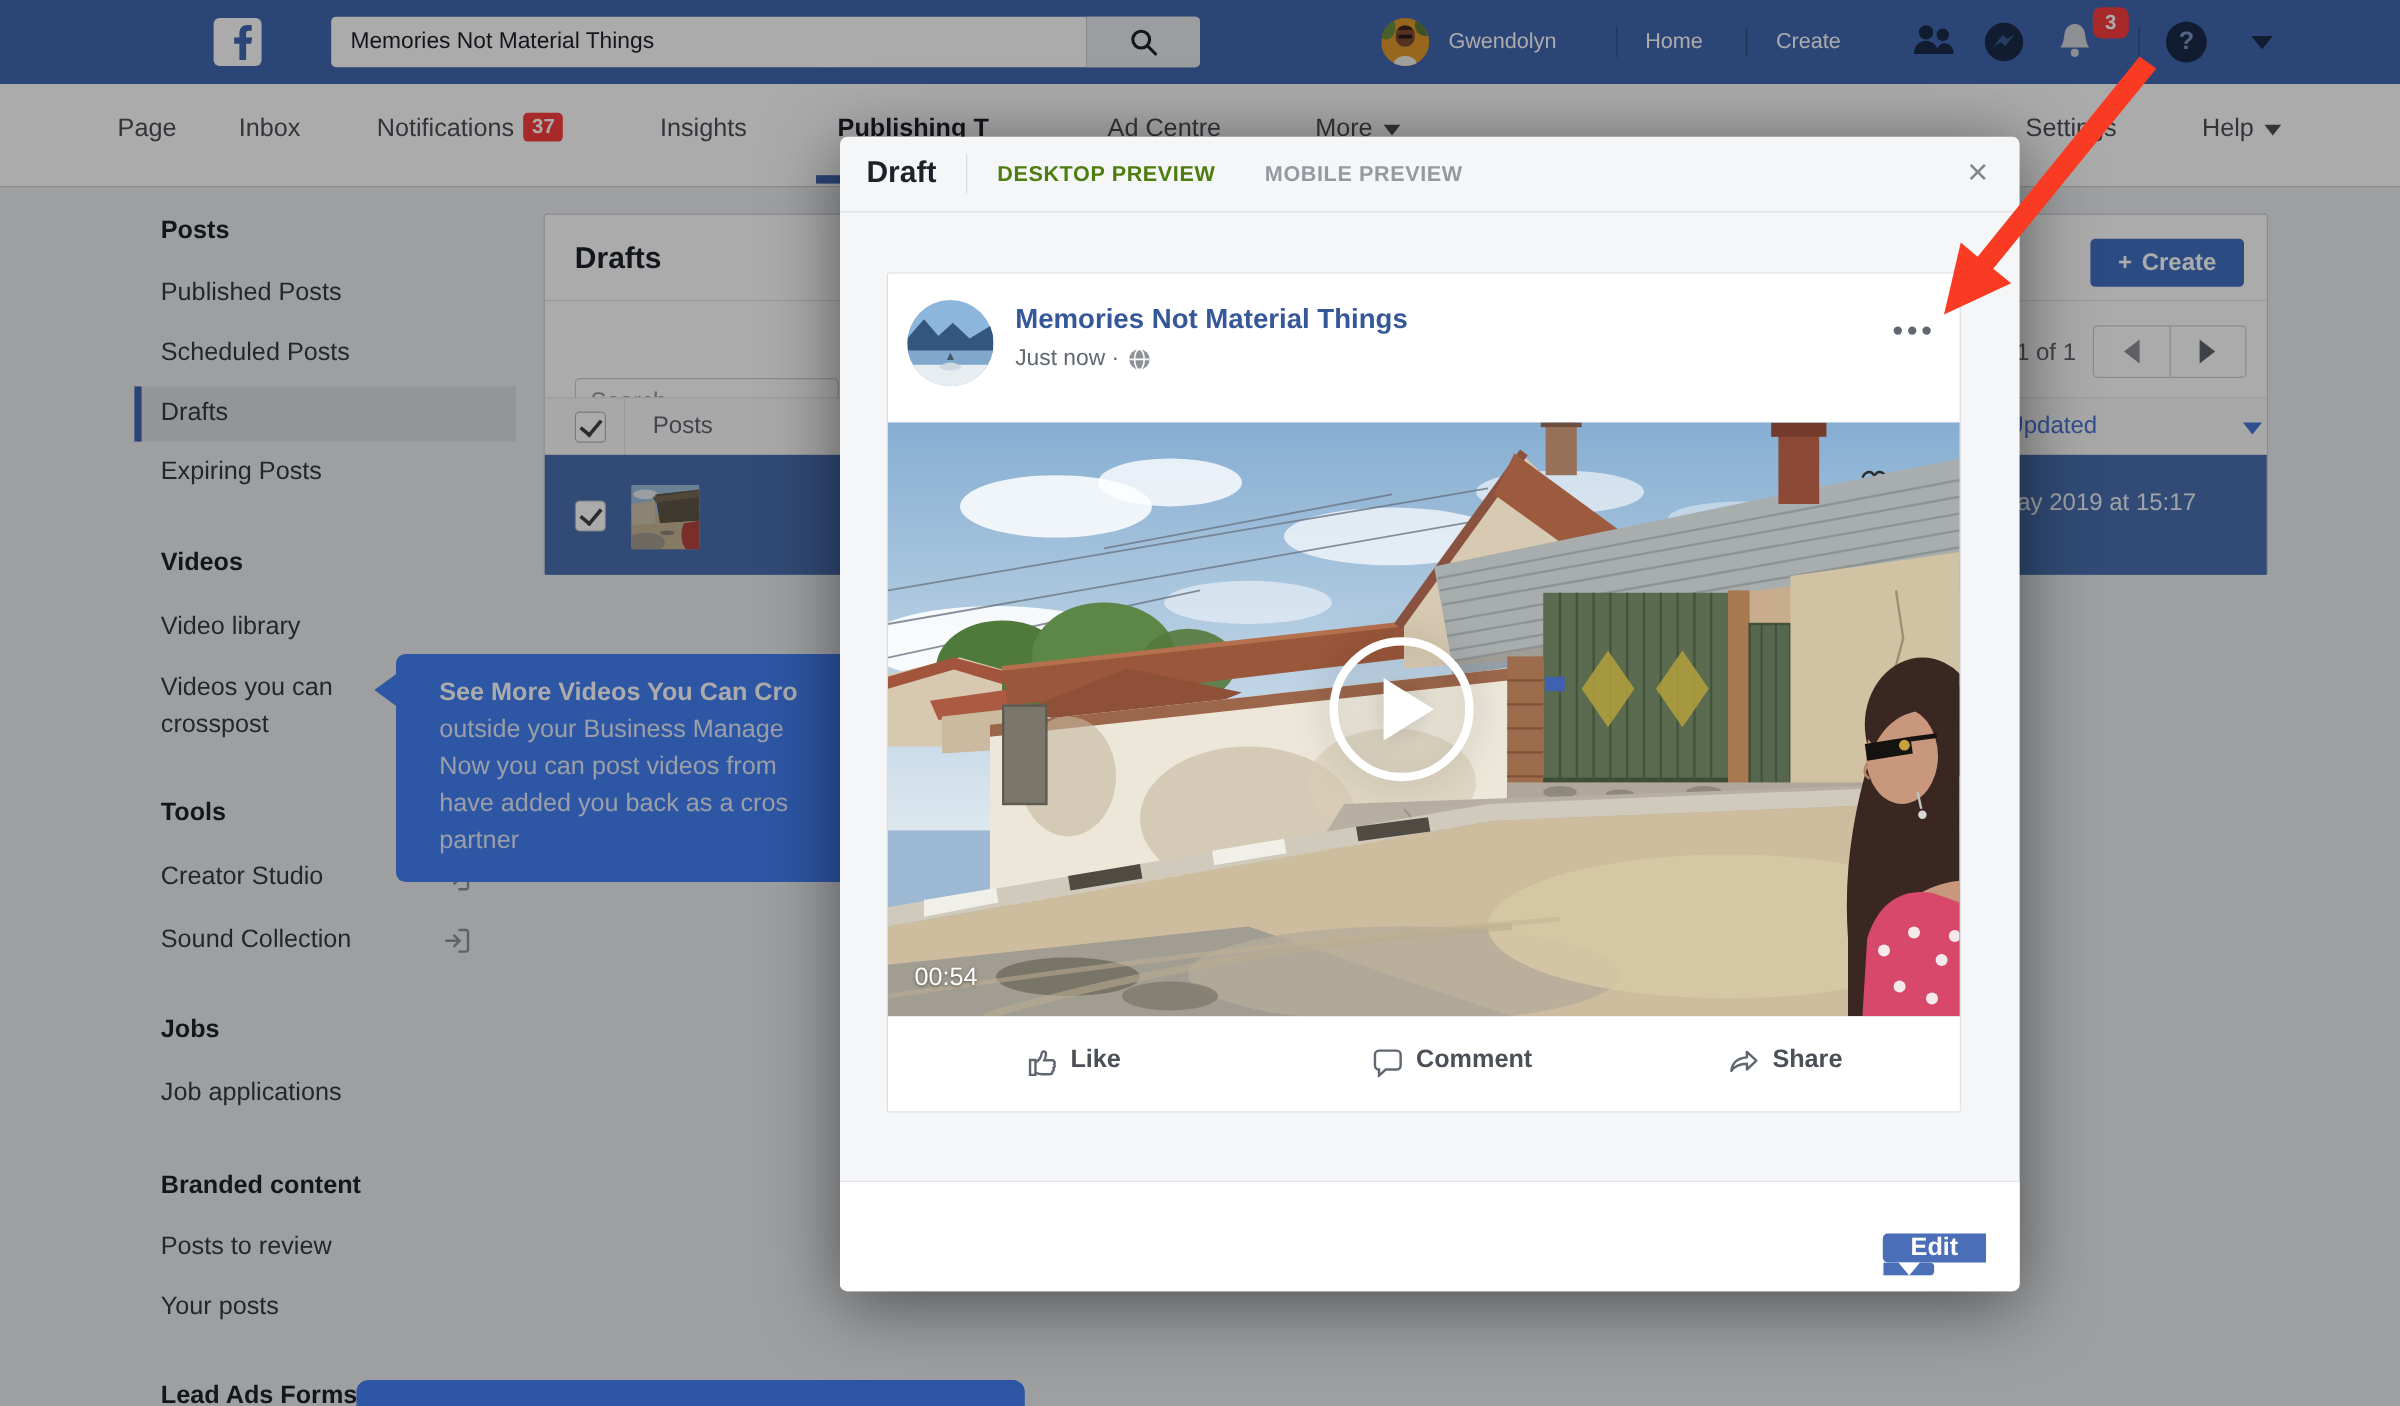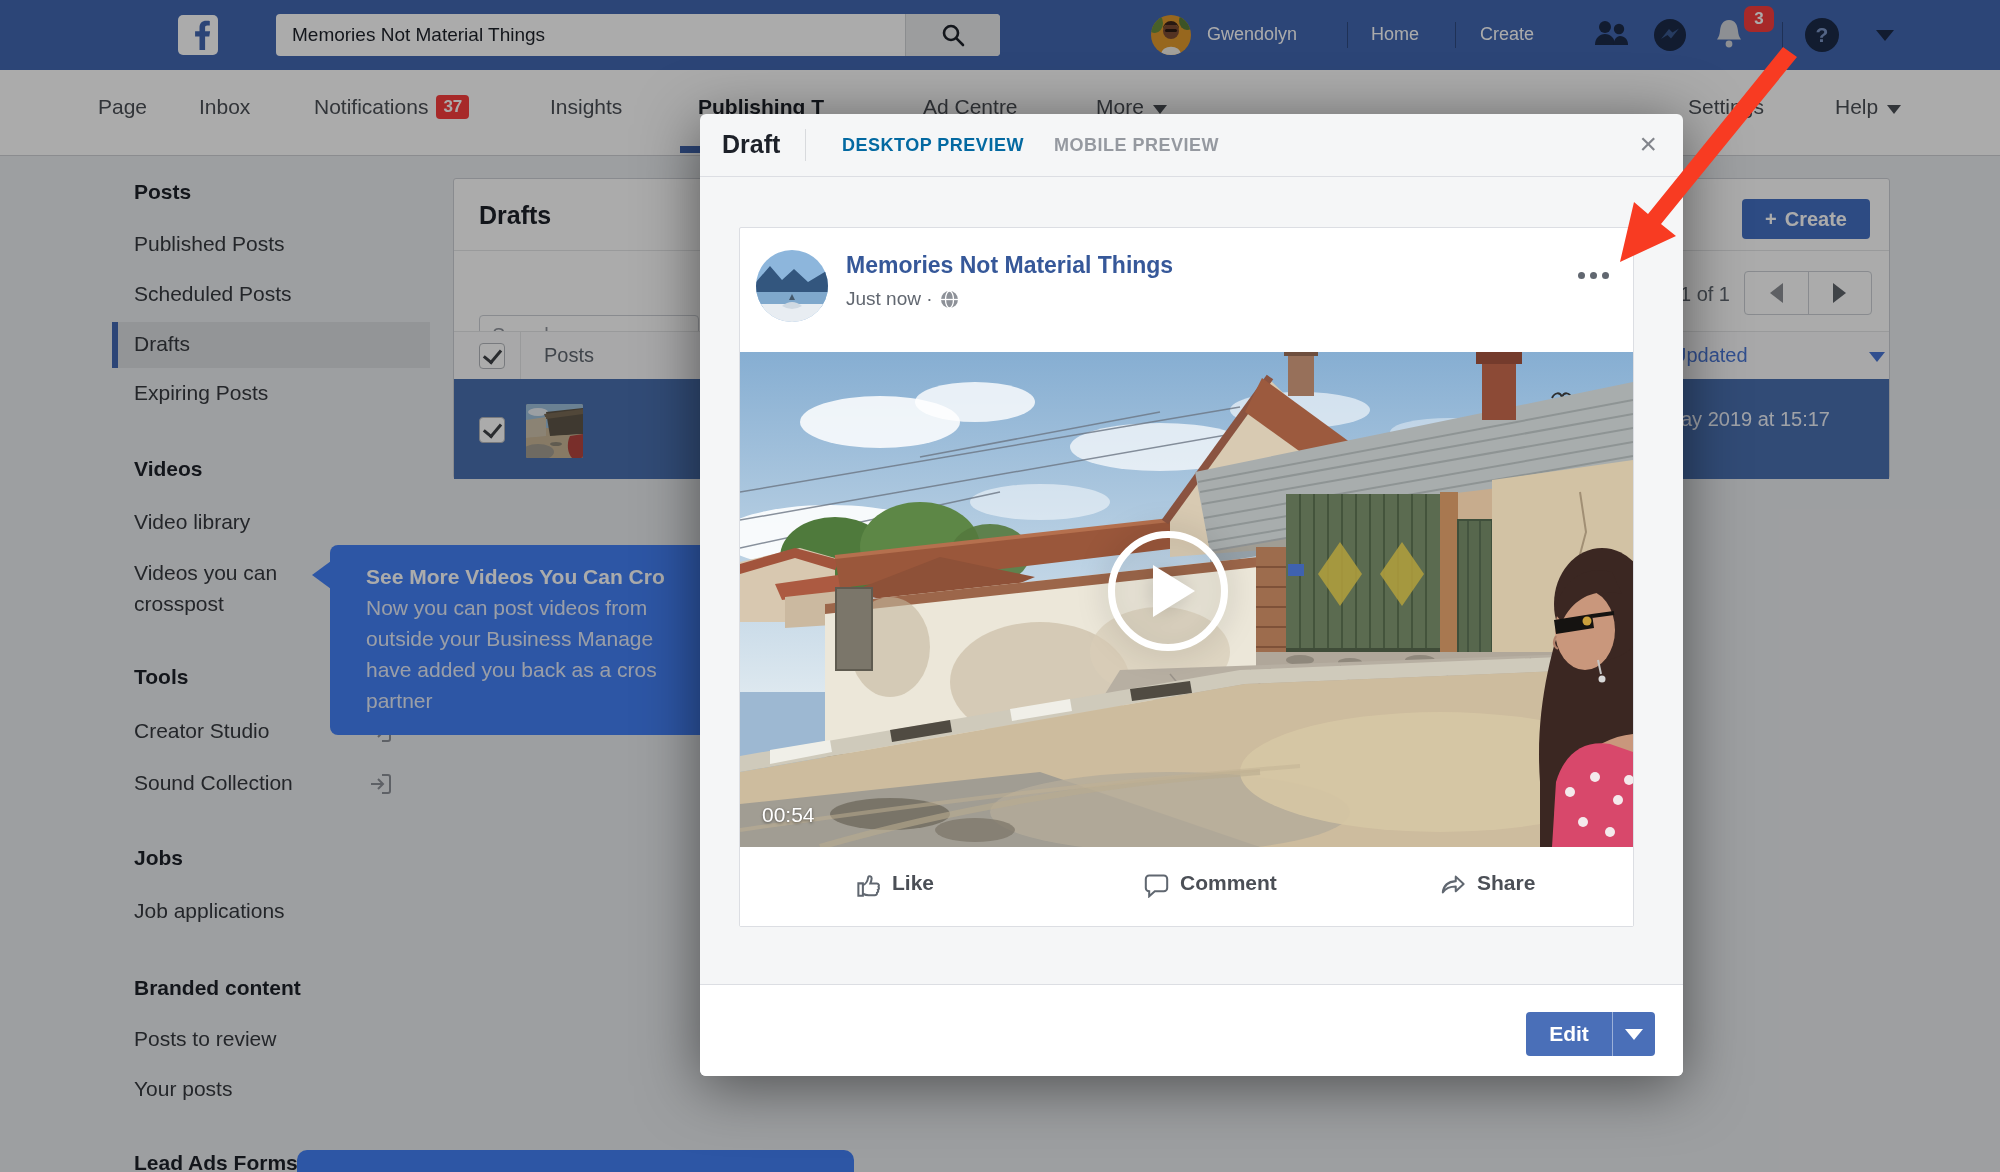--- a/index.html
+++ b/index.html
@@ -70,39 +70,39 @@
   #row-thumb{position:absolute;left:72px;top:25px;width:57px;height:54px;border-radius:2px;overflow:hidden;}
   #row-date{position:absolute;right:59px;top:29px;font-size:20px;color:#eef2fa;white-space:nowrap;}
   
   #dim{position:absolute;inset:0;background:rgba(0,0,0,.33);z-index:40;}
   
   #modal{position:absolute;left:700px;top:114px;width:983px;height:962px;background:#f5f6f7;border-radius:6px;box-shadow:0 10px 60px rgba(0,0,0,.5);z-index:50;}
   #m-header{position:absolute;left:0;right:0;top:0;height:62px;border-bottom:1px solid #dcdee3;}
   #m-title{position:absolute;left:22px;top:16px;font-size:25px;font-weight:bold;color:#1d2129;}
   #m-tab-div{position:absolute;left:105px;top:15px;width:1px;height:32px;background:#d8dadd;}
   .m-tab{position:absolute;top:21px;font-size:18px;font-weight:bold;letter-spacing:.5px;}
-  #m-tab-desktop{left:142px;color:#0369a1;}
+  #m-tab-desktop{left:131px;color:#4d7c0f;}
   #m-tab-mobile{left:354px;color:#9599a0;}
   #m-close{position:absolute;right:26px;top:10px;font-size:30px;color:#82858c;line-height:40px;}
   #post-card{position:absolute;left:39px;top:113px;width:895px;height:700px;background:#fff;border:1px solid #dcdee3;border-radius:2px;box-sizing:border-box;}
   #post-avatar{position:absolute;left:16px;top:22px;width:72px;height:72px;border-radius:50%;overflow:hidden;}
   #post-title{position:absolute;left:106px;top:24px;font-size:23px;font-weight:bold;color:#365899;}
   #post-meta{position:absolute;left:106px;top:60px;font-size:19px;color:#616770;display:flex;align-items:center;gap:7px;}
   #post-ellipsis{position:absolute;right:24px;top:44px;display:flex;gap:5px;}
   #post-ellipsis i{width:7px;height:7px;border-radius:50%;background:#616770;}
   #video{position:absolute;left:0px;top:124px;width:893px;height:495px;overflow:hidden;background:#9db8d2;}
   #video svg{position:absolute;left:0;top:0;}
   #timecode{position:absolute;left:22px;bottom:20px;font-size:21px;color:#fff;text-shadow:0 1px 3px rgba(0,0,0,.5);z-index:5;}
   #play-btn{position:absolute;left:368px;top:179px;width:120px;height:120px;border:7px solid #fff;border-radius:50%;box-sizing:border-box;z-index:5;filter:drop-shadow(0 0 14px rgba(0,0,0,.25));}
   #play-tri{position:absolute;left:38px;top:27px;width:0;height:0;border-top:26px solid transparent;border-bottom:26px solid transparent;border-left:42px solid #fff;}
   #action-bar{position:absolute;left:0;right:0;top:619px;height:79px;background:#fff;}
   .action{position:absolute;top:24px;display:flex;gap:10px;font-size:21px;font-weight:bold;color:#4b4f56;}
   #act-like{left:115px}#act-comment{left:403px}#act-share{left:700px}
   #m-footer{position:absolute;left:0;right:0;bottom:0;height:91px;background:#fff;border-top:1px solid #dcdee3;border-radius:0 0 6px 6px;}
-  #edit-group{position:absolute;right:28px;top:27px;height:44px;display:flex;}
+  #edit-group{position:absolute;right:28px;top:43px;height:44px;display:flex;flex-direction:column;}
   #edit-main{width:86px;background:#4a6fb8;border-radius:4px 0 0 4px;color:#fff;font-size:21px;font-weight:bold;display:flex;align-items:center;justify-content:center;}
   #edit-caret{width:42px;background:#4a6fb8;border-radius:0 4px 4px 0;border-left:1px solid rgba(255,255,255,.45);display:flex;align-items:center;justify-content:center;}
   #edit-caret i{width:0;height:0;border-left:9px solid transparent;border-right:9px solid transparent;border-top:11px solid #fff;}
   
   #arrow{position:absolute;inset:0;z-index:60;pointer-events:none;}
 </style>
 </head>
 <body>
 
 <div id="screen">
@@ -204,22 +204,22 @@
   </div>
   <div class="sb sb-head" id="sb-jobs">Jobs</div>
   <div class="sb" id="sb-jobapps">Job applications</div>
   <div class="sb sb-head" id="sb-branded">Branded content</div>
   <div class="sb" id="sb-review">Posts to review</div>
   <div class="sb" id="sb-yourposts">Your posts</div>
   <div class="sb sb-head" id="sb-leadads">Lead Ads Forms</div>
 
   <div id="tooltip">
     <div class="tt-title">See More Videos You Can Cro</div>
+    <div class="tt-line">outside your Business Manage</div>
     <div class="tt-line">Now you can post videos from</div>
-    <div class="tt-line">outside your Business Manage</div>
     <div class="tt-line">have added you back as a cros</div>
     <div class="tt-line">partner</div>
   </div>
   <div id="bottom-bar"></div>
 
   <div id="panel">
     <div id="panel-title">Drafts</div>
     <div id="create-btn">
         <span>+</span>
         <span>Create</span>

